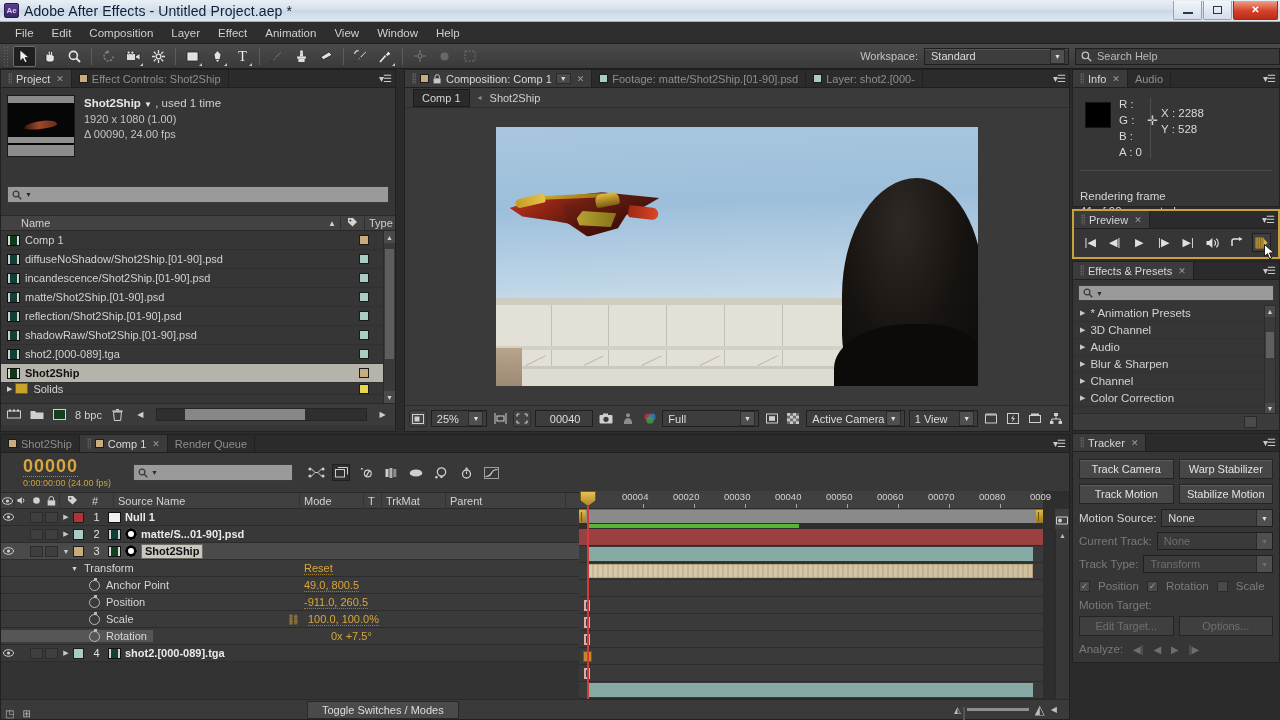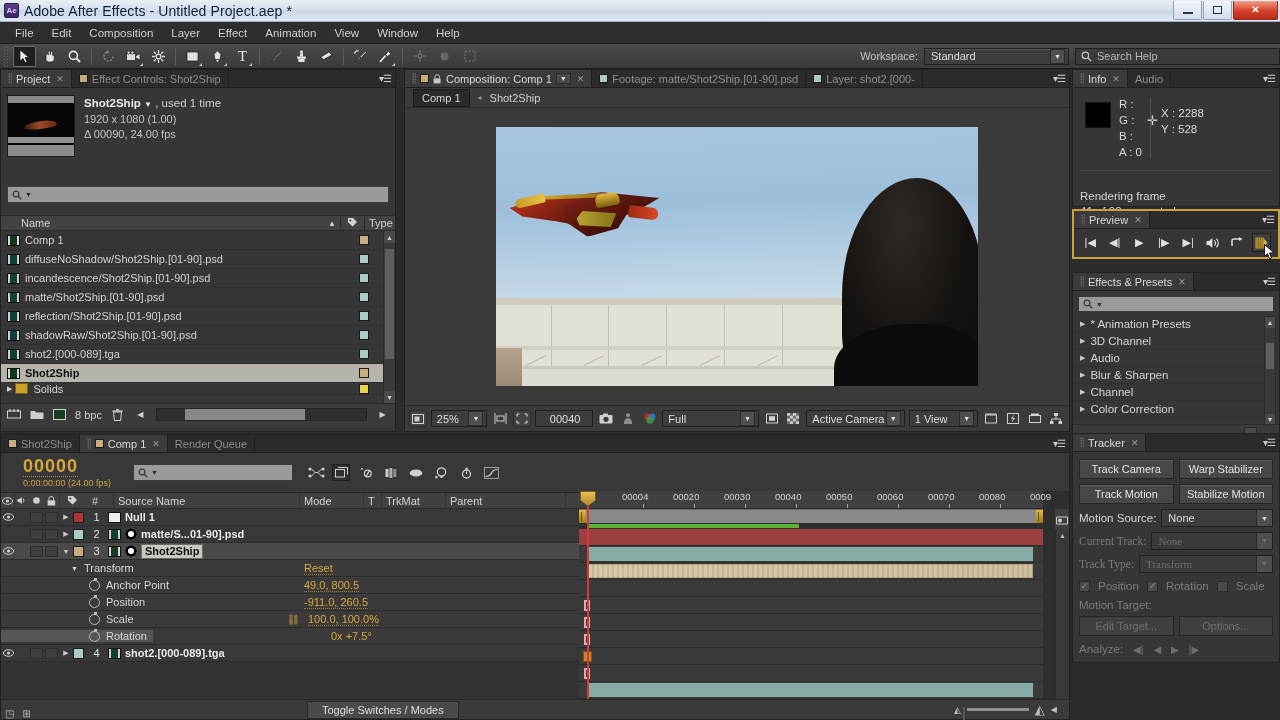--- a/index.html
+++ b/index.html
@@ -264,40 +264,40 @@
   .prev-row { height:27px; display:flex; align-items:center; justify-content:space-around; padding:0 4px;}
   .pbtn { width:19px; height:19px; display:flex; align-items:center; justify-content:center;
      color:#e0e0e0; font-size:11px;}
   .pbtn.ram { border:1px solid #1f1f1f; background:#3f3f3f;
      color:#d8b34a; position:relative;}
   .cursor {
     position:absolute; left:1264px; top:244px; width:12px; height:17px; z-index:99;
     pointer-events:none;
   }
 
-  #fx { left:1072px; top:272px; width:208px; height:170px; }
+  #fx { left:1072px; top:261px; width:208px; height:170px; }
   .fx-search { margin:5px 5px 0 5px; height:16px; background:#9a9a9a; border:1px solid #3b3b3b;
      display:flex; align-items:center; padding-left:4px; gap:3px; color:#2b2b2b; font-size:10px;}
   .fx-list { margin-top:4px; position:relative; height:110px; }
   .fxrow { height:17px; display:flex; align-items:center; gap:5px; padding-left:7px;
      font-size:11.5px; color:#d3d3d3; border-bottom:1px solid #313131;}
   .fxrow .tri { font-size:7px; color:#c9c9c9;}
   .fx-scroll { position:absolute; right:3px; top:0; width:12px; bottom:0; background:#3a3a3a; border:1px solid #2c2c2c;}
   .fx-scroll .th { position:absolute; top:26px; left:1px; right:1px; height:26px; background:#5f5f5f;}
   .fx-foot { position:absolute; left:0;right:0;bottom:0;height:17px; background:#3b3b3b;
     border-top:1px solid #2c2c2c; display:flex; align-items:center; justify-content:flex-end; padding-right:22px;}
 
   #tracker { left:1072px; top:433px; width:208px; height:230px; }
   .tk-body { padding:7px 6px; }
   .tk-grid { display:flex; gap:5px; margin-bottom:5px;}
   .tk-btn { flex:1; height:20px; background:#474747; border:1px solid #242424;
      display:flex; align-items:center; justify-content:center; font-size:11px; color:#e2e2e2;
      box-shadow:inset 0 1px 0 #5c5c5c;}
   .tk-row { display:flex; align-items:center; gap:5px; margin-top:5px; font-size:11.5px; color:#d5d5d5;}
-  .tk-row.dim { color:#7a7a7a;font-family:Liberation Serif, serif;}
+  .tk-row.dim { color:#7a7a7a;}
   .tk-row .lbl { white-space:nowrap;}
   .tk-dd { flex:1; height:18px; background:#3d3d3d; border:1px solid #1f1f1f;
      display:flex; align-items:center; padding-left:6px; font-size:11px; color:#ddd;}
   .tk-dd.dim { color:#6f6f6f; background:#3a3a3a;}
   .tk-dd .arr { margin-left:auto; width:16px; height:16px; background:#4f4f4f;
      border-left:1px solid #2a2a2a; display:flex;align-items:center;justify-content:center;font-size:7px;}
   .tk-checks { display:flex; gap:8px; margin-top:7px; align-items:center; color:#7d7d7d; font-size:11.5px;}
   .cbx { width:11px; height:11px; border:1px solid #2a2a2a; background:#4a4a4a;
      display:flex;align-items:center;justify-content:center;font-size:9px; color:#9a9a9a;}
   .tk-label-dim { margin-top:7px; color:#7a7a7a; font-size:11.5px;}

